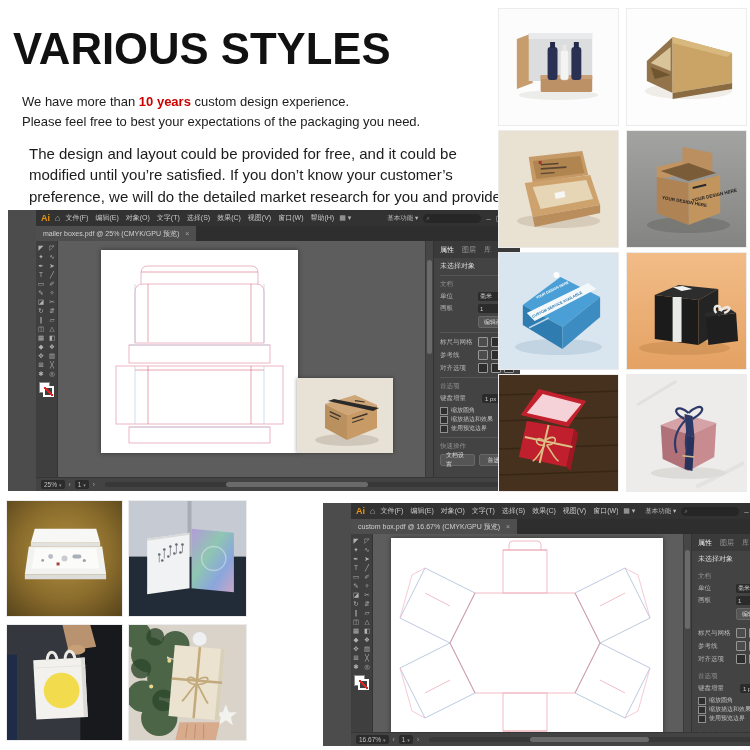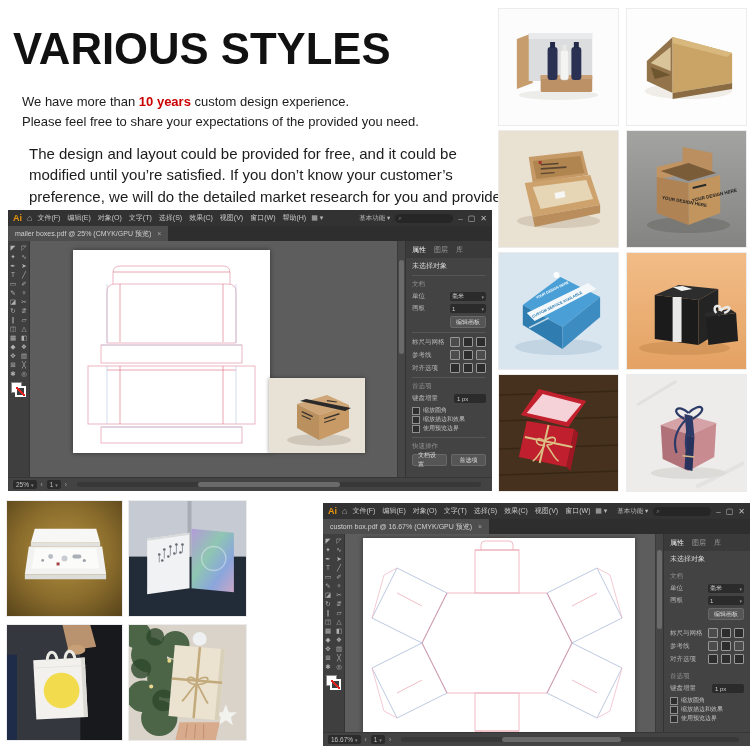--- a/index.html
+++ b/index.html
@@ -17,21 +17,21 @@
   .right-grid{position:absolute;left:499px;top:9px;display:grid;
     grid-template-columns:119px 119px;grid-auto-rows:116px;gap:6px 9px;}
   .bl-grid{position:absolute;left:7px;top:501px;display:grid;
     grid-template-columns:115px 117px;grid-auto-rows:115px;gap:9px 7px;}
   .tile{margin:0;overflow:hidden;outline:1px solid #ececec;background:#fff;}
   .tile svg{width:100%;height:100%;display:block;}
   svg text{font-family:"Liberation Sans",sans-serif;}
 
   
   .ai-window{position:absolute;background:#4c4c4c;display:flex;flex-direction:column;
-    font-family:"Liberation Sans",sans-serif;}
+    font-family:"Liberation Sans",sans-serif;padding-left:28px;}
   .win1{left:8px;top:210px;width:484px;height:281px;}
   .win2{left:323px;top:503px;width:427px;height:243px;}
 
   .ai-titlebar{height:16px;background:#323232;display:flex;align-items:center;gap:5px;
     padding:0 5px;flex:none;white-space:nowrap;overflow:hidden;}
   .ai-logo{color:#e8940c;font-weight:bold;font-size:9px;}
   .home-icon{color:#b9b9b9;font-size:9px;line-height:1;}
   .menus{display:flex;gap:7px;font-size:7px;color:#c9c9c9;overflow:hidden;}
   .menu-item{cursor:default;}
   .arrange-icon{color:#b5b5b5;font-size:7px;}
@@ -104,21 +104,21 @@
   .hthumb{position:absolute;left:30%;width:35%;height:5px;background:#6a6a6a;border-radius:3px;display:block;}
 </style>
 </head>
 <body>
 
 <div class="page">
 
   <h1 class="hero-title">VARIOUS STYLES</h1>
   <p class="intro">
     <span>We have more than </span><span class="hl">10 years</span><span> custom design experience.</span><br>
-    <span>Please feel free to share your expectations of the provided you need.</span>
+    <span>Please feel free to best your expectations of the packaging you need.</span>
   </p>
   <p class="para">The design and layout could be provided for free, and it could be modified until you’re satisfied. If you don’t know your customer’s preference, we will do the detailed market research for you and provide you the best solutions.</p>
 
   <div class="ai-window win1">
   <div class="ai-titlebar">
     <span class="ai-logo">Ai</span>
     <span class="home-icon">⌂</span>
     <div class="menus">
           <span class="menu-item">文件(F)</span>
           <span class="menu-item">编辑(E)</span>

